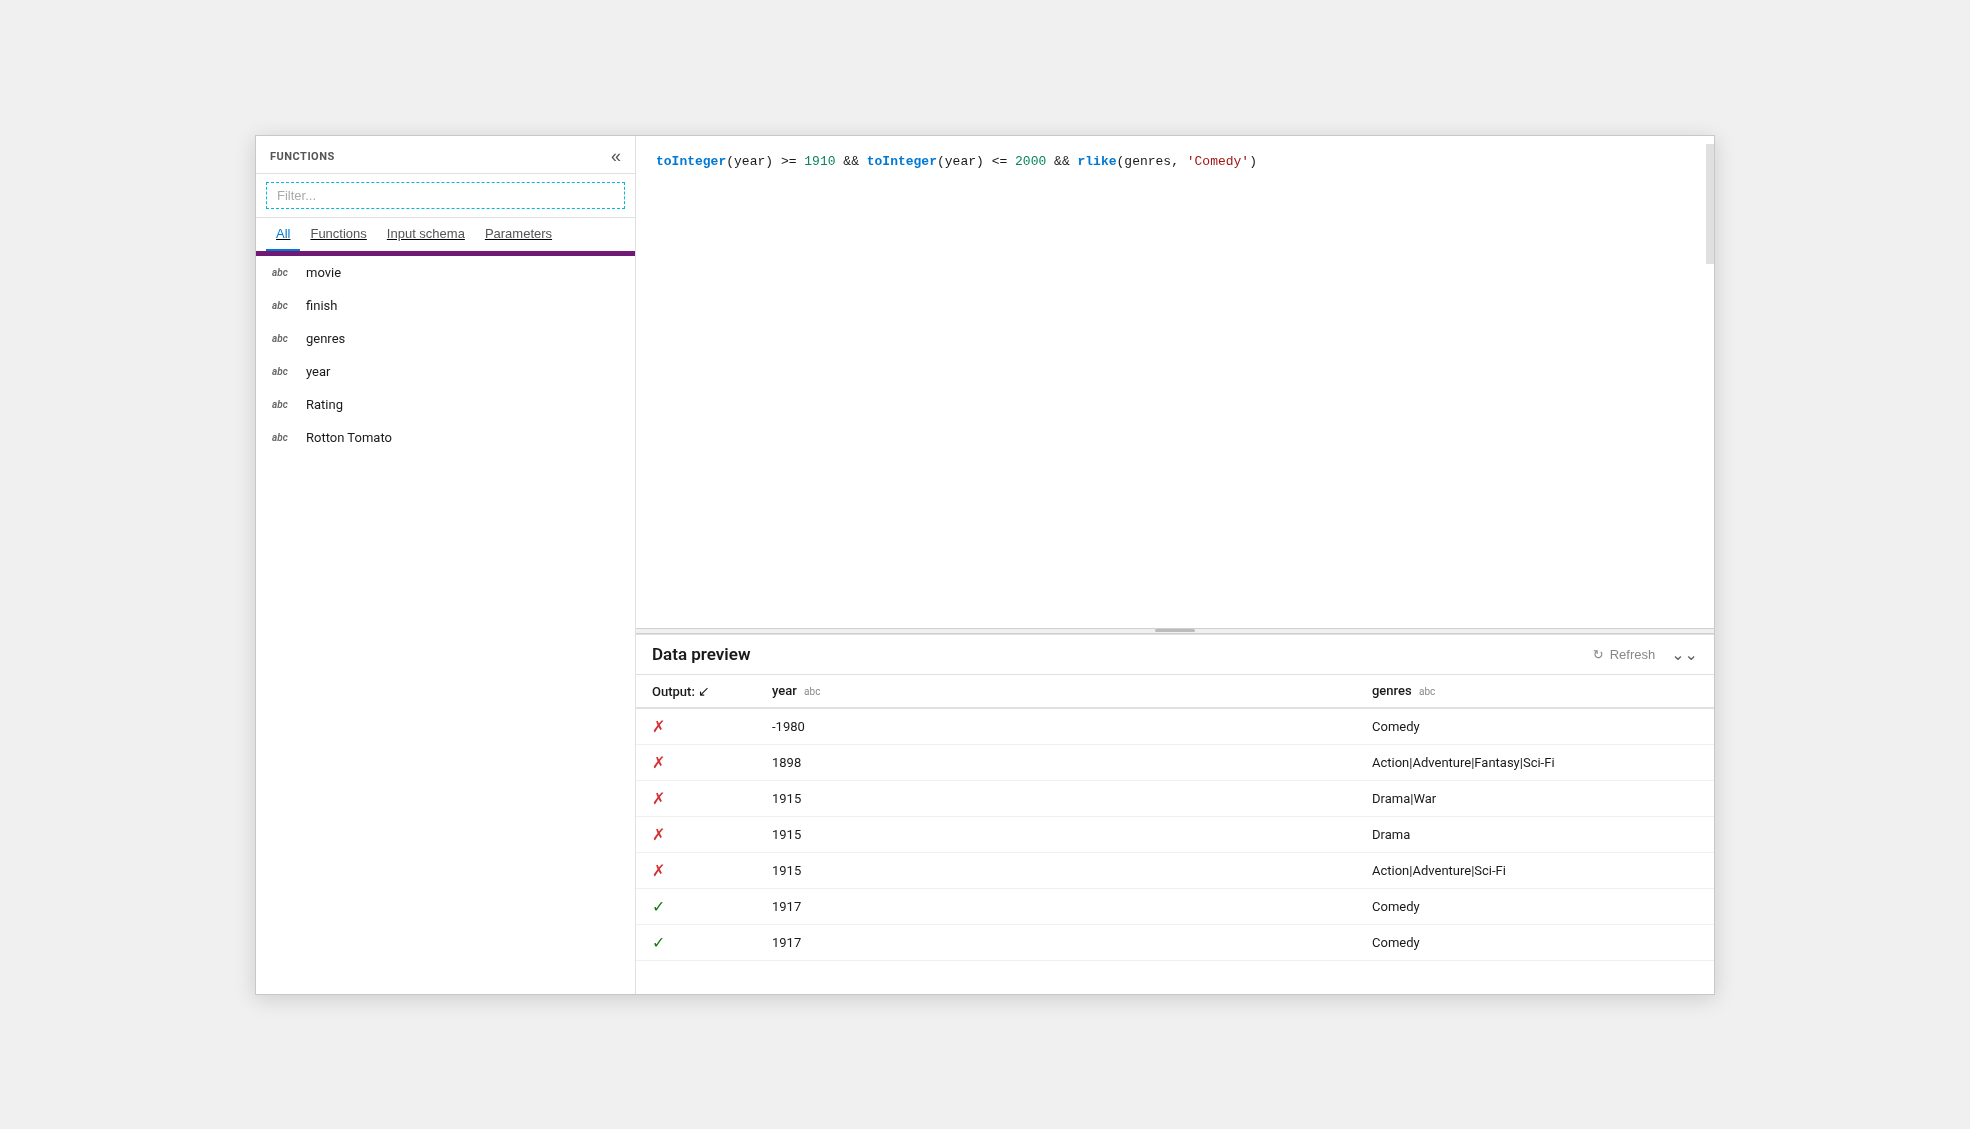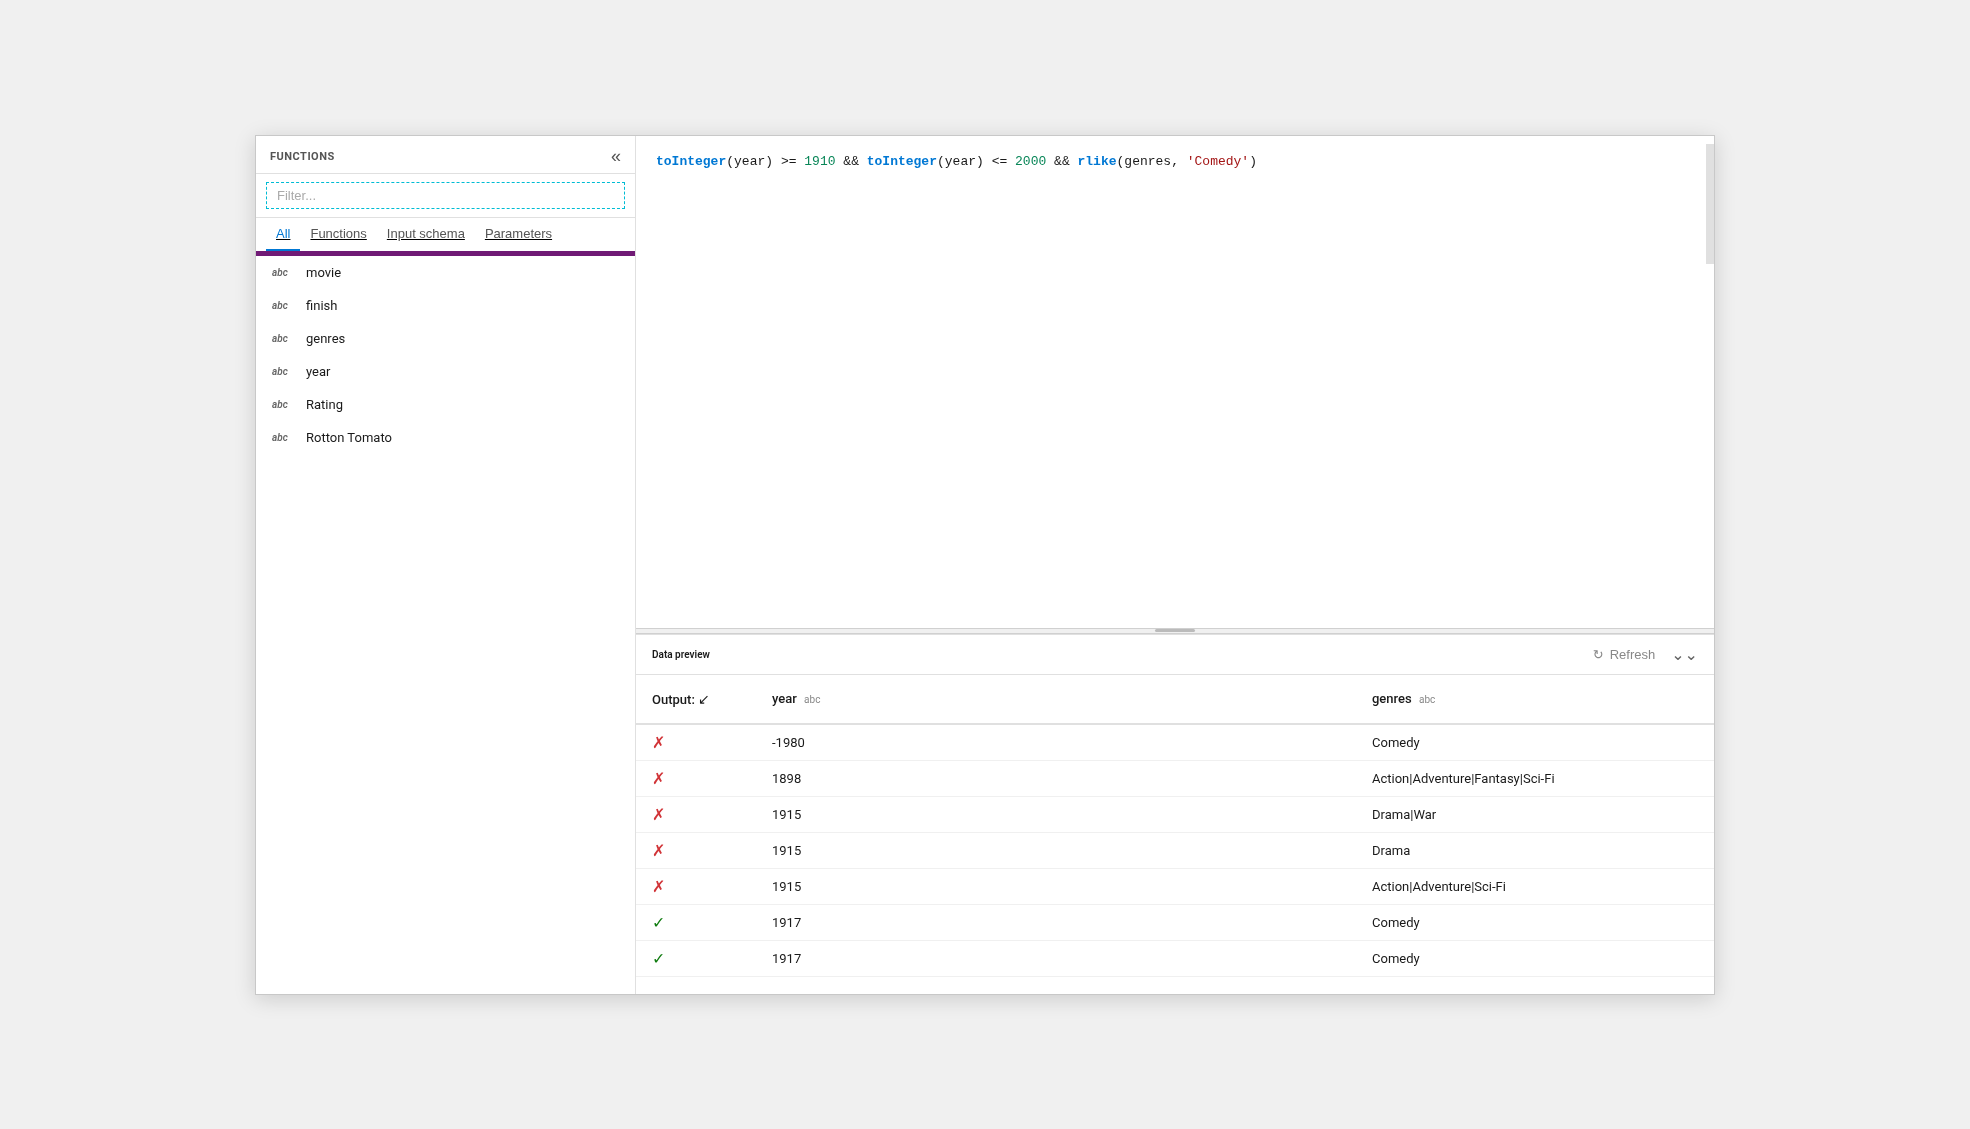--- a/index.html
+++ b/index.html
@@ -207,21 +207,21 @@
     }
     .preview-header {
       display: flex;
       align-items: center;
       justify-content: space-between;
       padding: 8px 16px;
       border-bottom: 1px solid #e0e0e0;
       background: #fff;
     }
     .preview-title {
-      font-size: 10px;
+      font-size: 17px;
       font-weight: 600;
       color: #1a1a1a;
     }
     .preview-actions {
       display: flex;
       align-items: center;
       gap: 8px;
     }
     .refresh-btn {
       display: flex;
@@ -248,21 +248,21 @@
     table {
       width: 100%;
       border-collapse: collapse;
       font-size: 13px;
     }
     thead tr {
       border-bottom: 2px solid #e0e0e0;
     }
     th {
       text-align: left;
-      padding: 16px 16px;
+      padding: 8px 16px;
       font-weight: 500;
       color: #1a1a1a;
       background: #fff;
       white-space: nowrap;
     }
     th .col-type {
       font-size: 10px;
       color: #888;
       font-weight: 400;
       margin-left: 4px;

